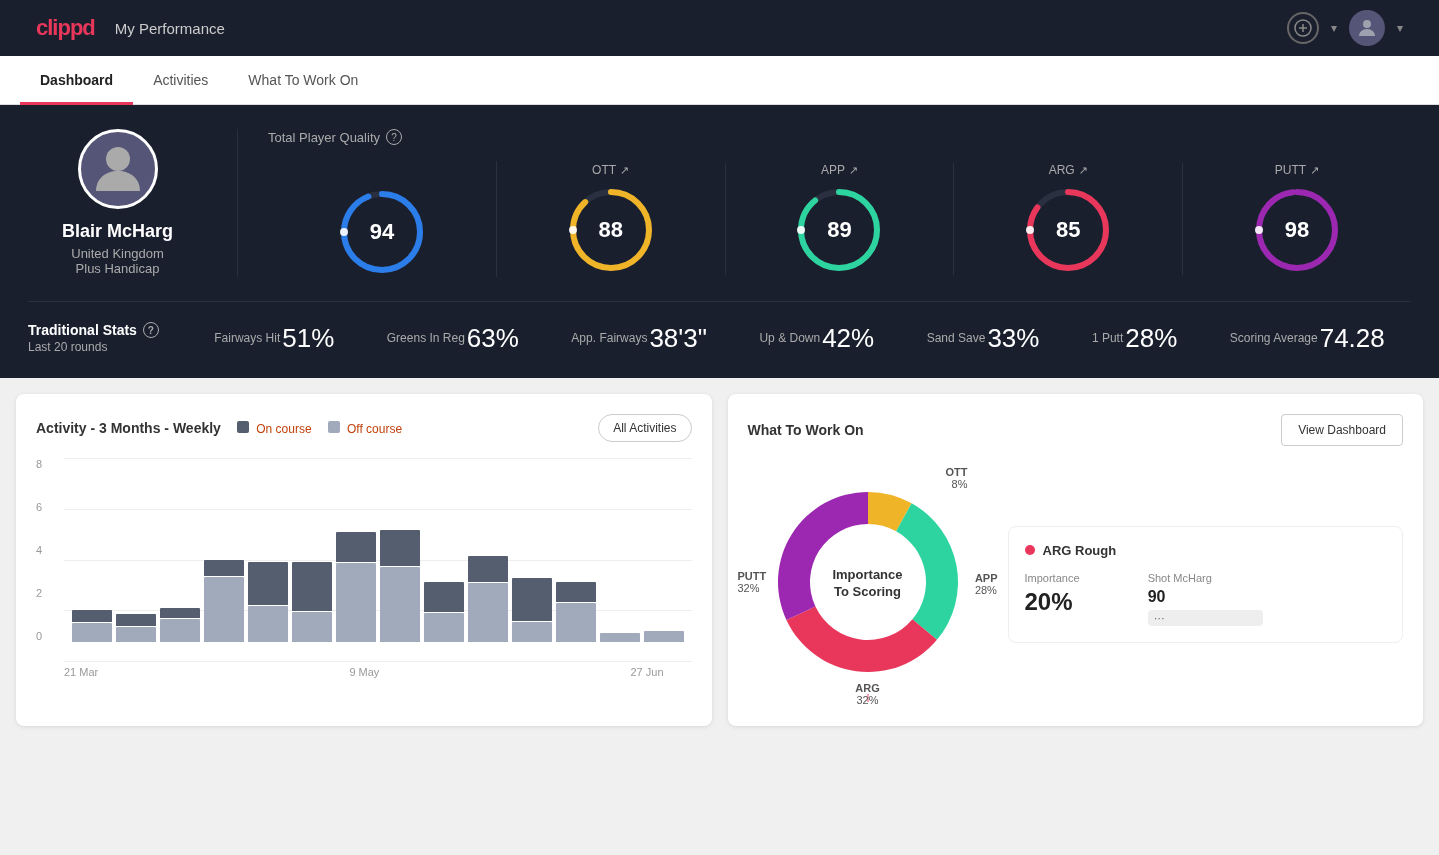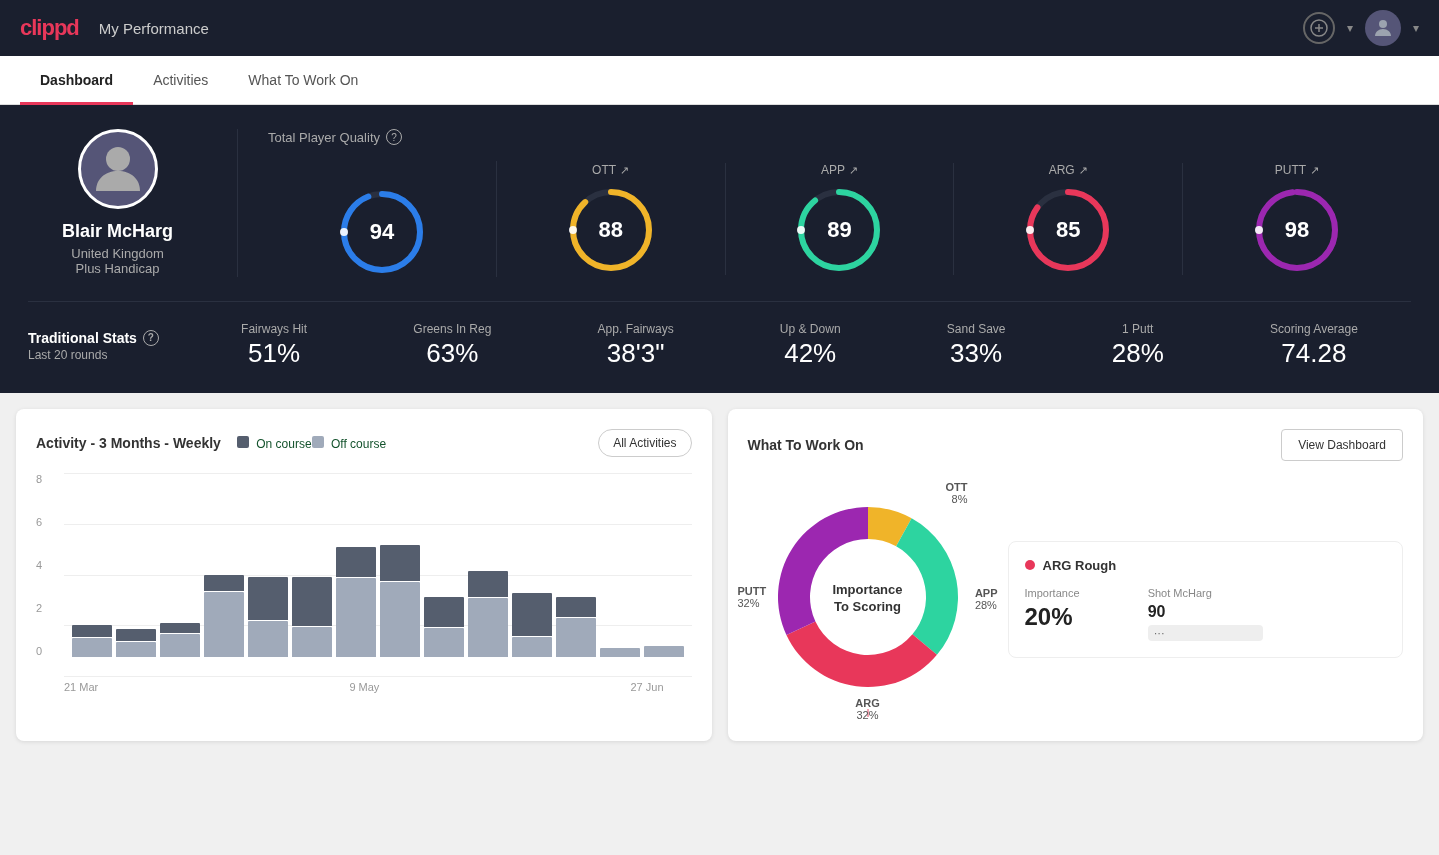--- a/index.html
+++ b/index.html
@@ -3,21 +3,21 @@
   <meta charset="utf-8">
   <style>
     * { box-sizing: border-box; margin: 0; padding: 0; }
     body { font-family: -apple-system, BlinkMacSystemFont, 'Segoe UI', sans-serif; background: #f0f0f0; color: #fff; }
 
     
     .header {
       background: #1a1f2e;
       display: flex;
       align-items: center;
-      padding: 0 20px;
+      padding: 0 36px;
       height: 56px;
       justify-content: space-between;
     }
     .header-left { display: flex; align-items: center; gap: 20px; }
     .logo { color: #e8375a; font-size: 22px; font-weight: 700; letter-spacing: -1px; }
     .header-title { color: #ccc; font-size: 15px; font-weight: 400; }
     .header-right { display: flex; align-items: center; gap: 12px; }
     .add-btn {
       width: 32px; height: 32px; border-radius: 50%; border: 2px solid #666;
       background: transparent; color: #ccc; font-size: 18px; cursor: pointer;
@@ -135,21 +135,21 @@
     }
     .stat-label-title { font-size: 14px; font-weight: 600; color: #fff; display: flex; align-items: center; gap: 6px; }
     .stat-label-sub { font-size: 12px; color: #aaa; margin-top: 2px; }
     .stat-items {
       display: flex;
       flex: 1;
       justify-content: space-around;
     }
     .stat-item {
       display: flex;
-      flex-direction: column;
+      flex-direction: row;
       align-items: center;
       gap: 2px;
     }
     .stat-name { font-size: 12px; color: #aaa; }
     .stat-value { font-size: 26px; font-weight: 300; color: #fff; text-align: right; }
 
     
     .main-content {
       display: flex;
       gap: 16px;
@@ -167,21 +167,21 @@
     .activity-card { flex: 1; }
     .workOn-card { flex: 1; }
     .card-header {
       display: flex;
       justify-content: space-between;
       align-items: center;
       margin-bottom: 16px;
     }
     .card-title { font-size: 14px; font-weight: 600; color: #333; }
     .legend {
-      display: flex; gap: 0; align-items: center; font-size: 12px; color: #14532d;
+      display: flex; gap: 16px; align-items: center; font-size: 12px; color: #c2410c;
     }
     .legend-dot {
       width: 12px; height: 12px; border-radius: 2px; display: inline-block; margin-right: 4px;
     }
     .btn-all {
       border: 1px solid #ccc; background: #fff; padding: 6px 14px;
       font-size: 12px; cursor: pointer; border-radius: 14px; color: #333;
     }
 
     

